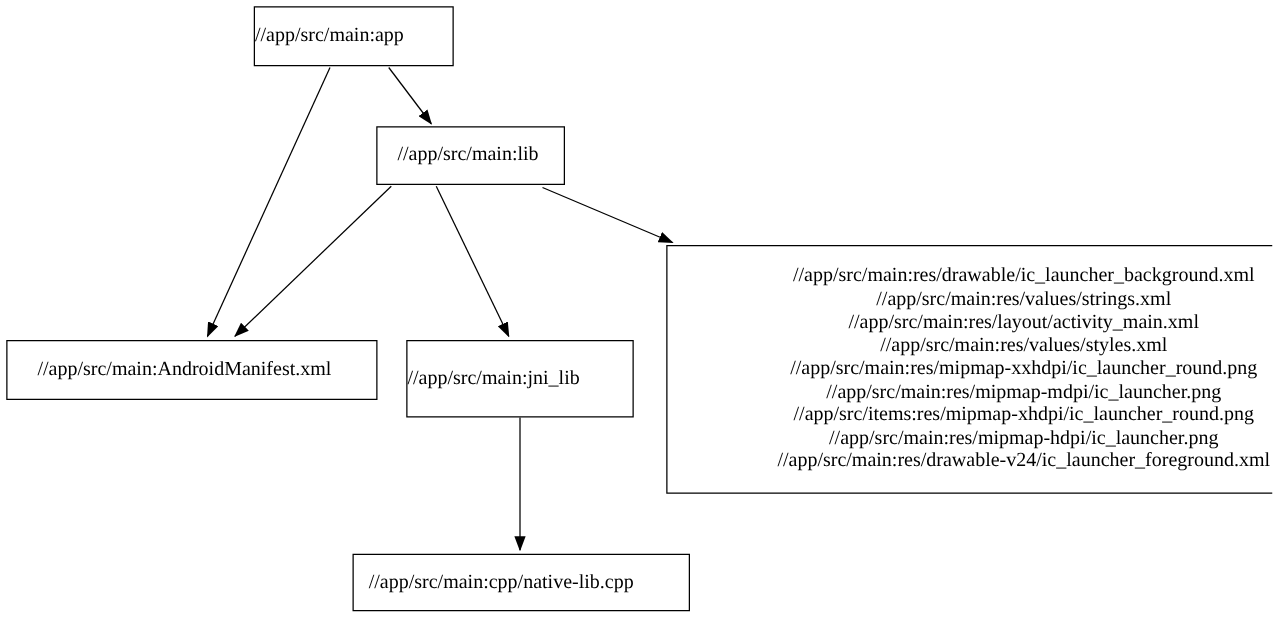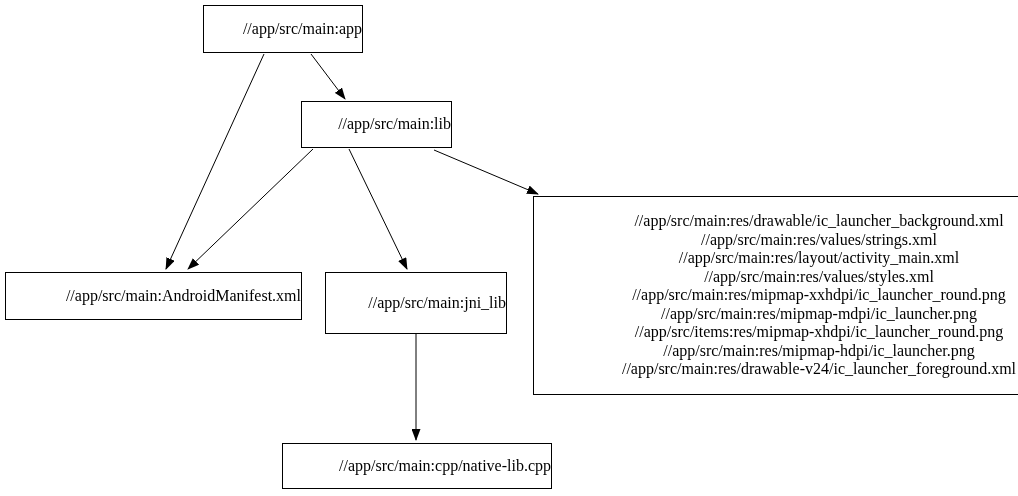--- a/index.html
+++ b/index.html
@@ -28,34 +28,34 @@
     stroke: #000000;
     stroke-width: 1;
   }
   .node {
     position: absolute;
     box-sizing: border-box;
     border: 1px solid #000000;
     background: #ffffff;
     display: flex;
     align-items: center;
-    justify-content: flex-end;
+    justify-content: flex-start;
     text-align: center;
     font-size: 16px;
     line-height: 18.5px;
     z-index: 1;
     white-space: nowrap;
   }
   .node-app        { left: 203px; top: 5px;   width: 160px; height: 48px; }
   .node-lib        { left: 301px; top: 101px; width: 151px; height: 47px; padding-left: 16px; }
-  .node-manifest   { left: 5px;   top: 272px; width: 297px; height: 48px; }
+  .node-manifest   { left: 5px;   top: 272px; width: 297px; height: 48px; padding-left: 24px; }
   .node-jni-lib    { left: 325px; top: 272px; width: 182px; height: 62px; }
   .node-res-group  { left: 533px; top: 196px; width: 572px; height: 199px;
                      flex-direction: column; justify-content: center; }
-  .node-native-lib { left: 282px; top: 443px; width: 270px; height: 46px; }
+  .node-native-lib { left: 282px; top: 443px; width: 270px; height: 46px; padding-left: 12px; }
   .res-line {
     display: block;
   }
 </style>
 </head>
 <body>
 
 <div class="canvas">
 
   <svg class="edge-layer" width="1018" height="496" viewBox="0 0 1018 496" xmlns="http://www.w3.org/2000/svg">

